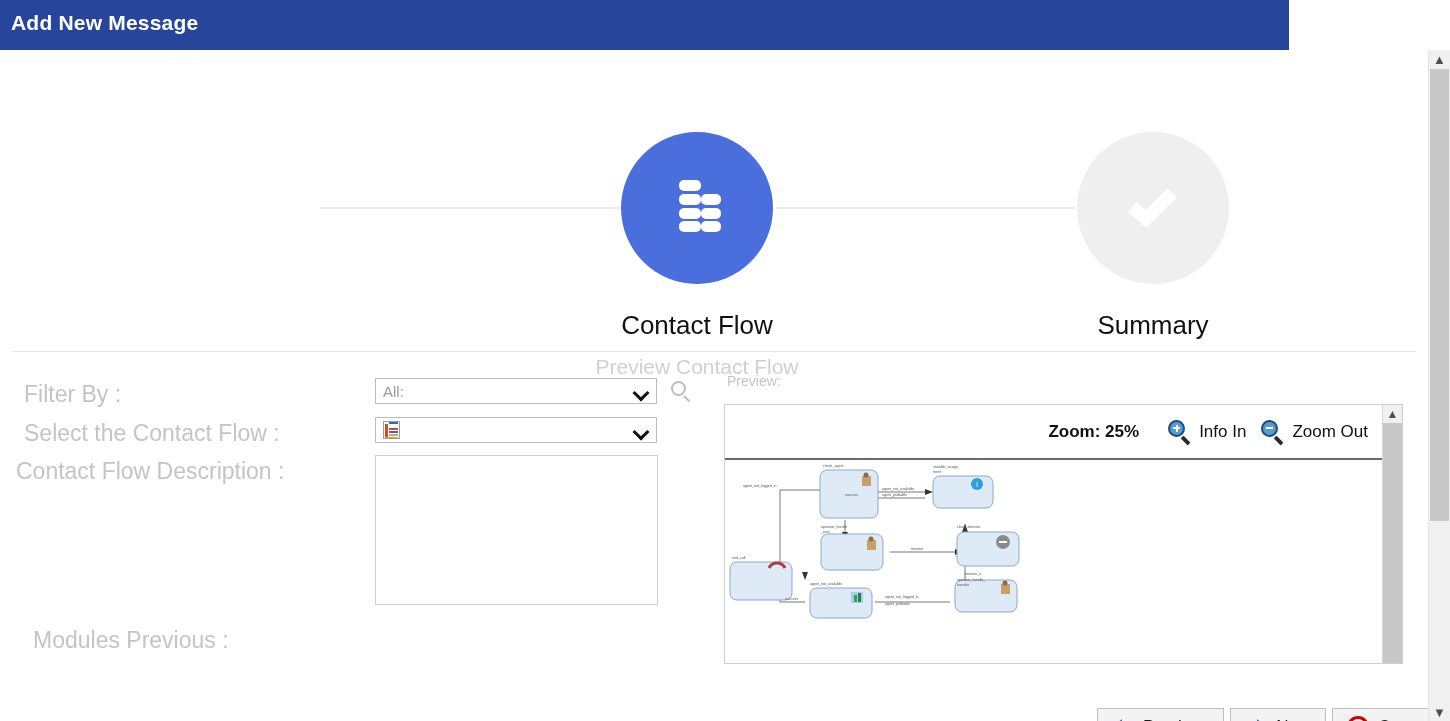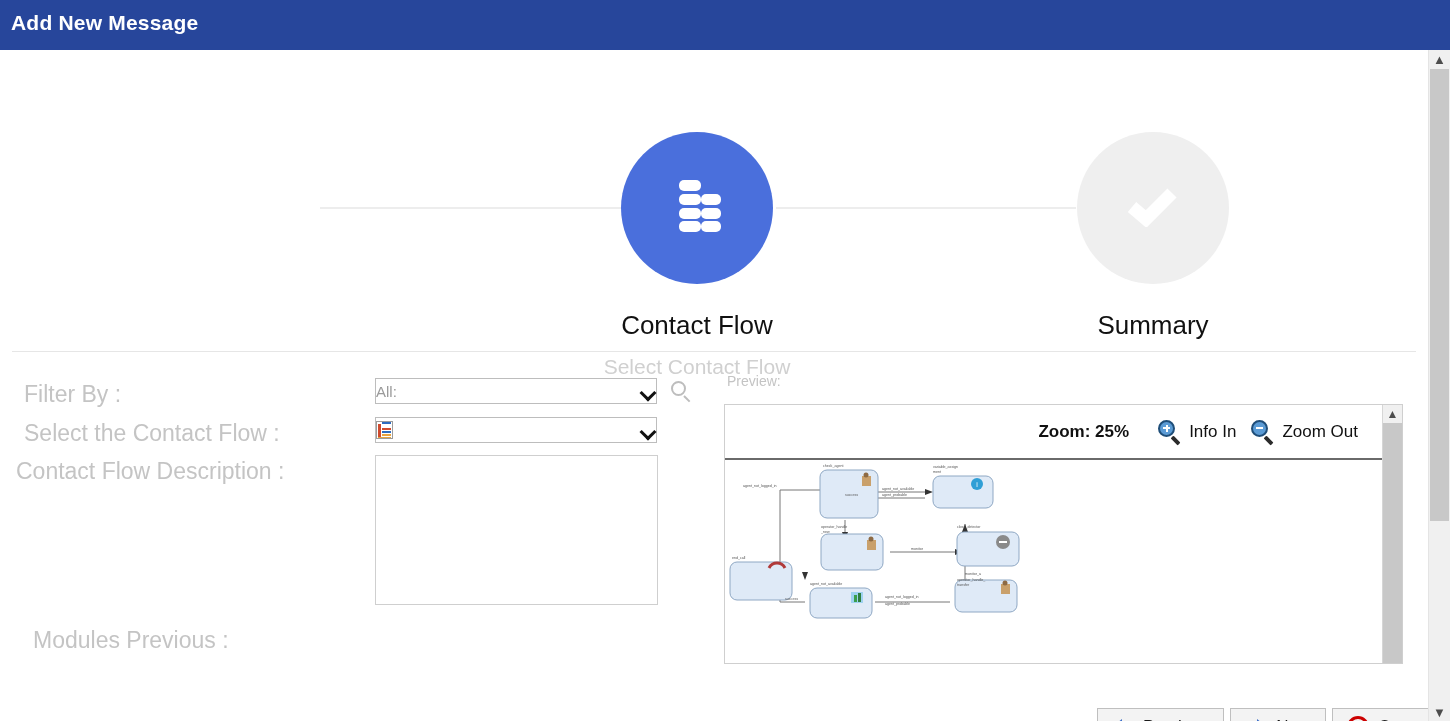--- a/index.html
+++ b/index.html
@@ -12,21 +12,21 @@
     height: 721px;
     overflow: hidden;
     font-family: "Liberation Sans", sans-serif;
     position: relative;
   }
 
   
   .titlebar {
     position: absolute;
     left: 0; top: 0;
-    width: 1450px; height: 50px;
+    width: 1289px; height: 50px;
     background: #27469B;
     box-sizing: border-box;
   }
   .titlebar-text {
     position: absolute;
     left: 11px; top: 11px;
     font-size: 21px;
     font-weight: bold;
     color: #ffffff;
     letter-spacing: 0.2px;
@@ -146,21 +146,21 @@
   .select-box {
     position: absolute;
     left: 375px;
     width: 282px;
     height: 26px;
     border: 1px solid #bdbdbd;
     background: #ffffff;
     box-sizing: border-box;
     display: flex;
     align-items: center;
-    padding: 0 0;
+    padding: 0 7px;
   }
   .select-filter { top: 18px; }
   .select-flow   { top: 57px; }
 
   .select-text {
     font-size: 15px;
     color: #9a9a9a;
     flex: 1;
     overflow: hidden;
     white-space: nowrap;
@@ -325,21 +325,21 @@
     background: #2b2b2b;
     transform: rotate(45deg);
     transform-origin: left center;
     border-radius: 1px;
   }
   .zoom-txt {
     font-size: 17px;
     color: #111111;
     margin: 0 14px 0 6px;
   }
-  .zoom-txt.last { margin-right: 16px; }
+  .zoom-txt.last { margin-right: 6px; }
 
   .diagram {
     position: absolute;
     left: 0; top: 57px;
     right: 20px;
     bottom: 0;
     overflow: hidden;
   }
   .diagram svg { display: block; }
 
@@ -439,21 +439,21 @@
             <rect x="8" y="15" width="22" height="11" rx="5" fill="#ffffff"></rect>
             <rect x="8" y="29" width="22" height="11" rx="5" fill="#ffffff"></rect>
             <rect x="8" y="42" width="22" height="11" rx="5" fill="#ffffff"></rect>
             <rect x="30" y="15" width="20" height="11" rx="5" fill="#ffffff"></rect>
             <rect x="30" y="29" width="20" height="11" rx="5" fill="#ffffff"></rect>
             <rect x="30" y="42" width="20" height="11" rx="5" fill="#ffffff"></rect>
           </svg>
         </span>
       </div>
       <div class="step-title">Contact Flow</div>
-      <div class="step-sub">Select Contact Flow</div>
+      <div class="step-sub">Preview Contact Flow</div>
     </div>
 
     <div class="step s3">
       <div class="circle inactive">
         <span>
           <svg width="54" height="42" viewBox="0 0 54 42">
             <path d="M6 22 L20 34 L46 8" fill="none" stroke="#ffffff" stroke-width="13" stroke-linecap="butt"></path>
           </svg>
         </span>
       </div>

